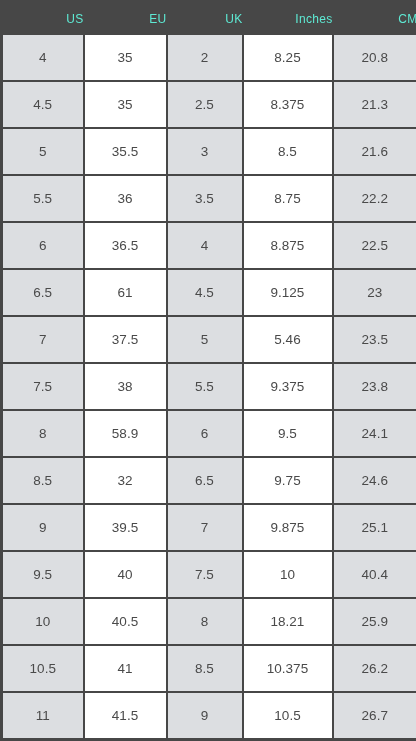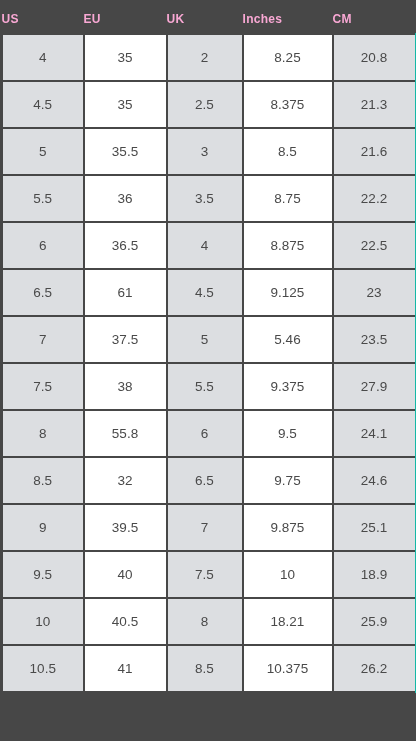--- a/index.html
+++ b/index.html
@@ -31,27 +31,27 @@
   }
 
   table.size-table col.c-us     { width: 82px; }
   table.size-table col.c-eu     { width: 83px; }
   table.size-table col.c-uk     { width: 76px; }
   table.size-table col.c-inches { width: 90px; }
   table.size-table col.c-cm     { width: 85px; }
 
   thead th {
     background: #474747;
-    color: #f9a8d4;
+    color: #5eead4;
     font-size: 12px;
-    font-weight: bold;
+    font-weight: normal;
     letter-spacing: 0.3px;
     height: 29px;
     padding: 0;
-    text-align: left;
+    text-align: right;
     vertical-align: middle;
     border: none;
   }
 
   tbody td {
     height: 47px;
     padding: 0;
     text-align: center;
     vertical-align: middle;
     font-size: 13.5px;
@@ -59,21 +59,21 @@
     border: 2px solid #474747;
     box-sizing: border-box;
   }
 
   tbody td.shade-gray  { background: #dcdee1; }
   tbody td.shade-white { background: #ffffff; margin-left: 32px; }
 
   tbody tr:first-child td { border-top: 2px solid #474747; }
 
   tbody td:first-child { border-left: 3px solid #474747; }
-  tbody td:last-child  { border-right: 6px solid #14b8a6; }
+  tbody td:last-child  { border-right: 3px solid #14b8a6; }
 </style>
 </head>
 <body>
 
 <div id="size-chart">
   <table class="size-table">
     <colgroup>
       <col class="c-us">
       <col class="c-eu">
       <col class="c-uk">
@@ -137,25 +137,25 @@
           <td class="shade-white">37.5</td>
           <td class="shade-gray">5</td>
           <td class="shade-white">5.46</td>
           <td class="shade-gray">23.5</td>
         </tr>
         <tr>
           <td class="shade-gray">7.5</td>
           <td class="shade-white">38</td>
           <td class="shade-gray">5.5</td>
           <td class="shade-white">9.375</td>
-          <td class="shade-gray">27.9</td>
+          <td class="shade-gray">23.8</td>
         </tr>
         <tr>
           <td class="shade-gray">8</td>
-          <td class="shade-white">55.8</td>
+          <td class="shade-white">58.9</td>
           <td class="shade-gray">6</td>
           <td class="shade-white">9.5</td>
           <td class="shade-gray">24.1</td>
         </tr>
         <tr>
           <td class="shade-gray">8.5</td>
           <td class="shade-white">32</td>
           <td class="shade-gray">6.5</td>
           <td class="shade-white">9.75</td>
           <td class="shade-gray">24.6</td>
@@ -165,31 +165,38 @@
           <td class="shade-white">39.5</td>
           <td class="shade-gray">7</td>
           <td class="shade-white">9.875</td>
           <td class="shade-gray">25.1</td>
         </tr>
         <tr>
           <td class="shade-gray">9.5</td>
           <td class="shade-white">40</td>
           <td class="shade-gray">7.5</td>
           <td class="shade-white">10</td>
-          <td class="shade-gray">18.9</td>
+          <td class="shade-gray">40.4</td>
         </tr>
         <tr>
           <td class="shade-gray">10</td>
           <td class="shade-white">40.5</td>
           <td class="shade-gray">8</td>
           <td class="shade-white">18.21</td>
           <td class="shade-gray">25.9</td>
         </tr>
         <tr>
           <td class="shade-gray">10.5</td>
           <td class="shade-white">41</td>
           <td class="shade-gray">8.5</td>
           <td class="shade-white">10.375</td>
           <td class="shade-gray">26.2</td>
         </tr>
+        <tr>
+          <td class="shade-gray">11</td>
+          <td class="shade-white">41.5</td>
+          <td class="shade-gray">9</td>
+          <td class="shade-white">10.5</td>
+          <td class="shade-gray">26.7</td>
+        </tr>
       </tbody>
   </table>
 </div>
 
 </body></html>

